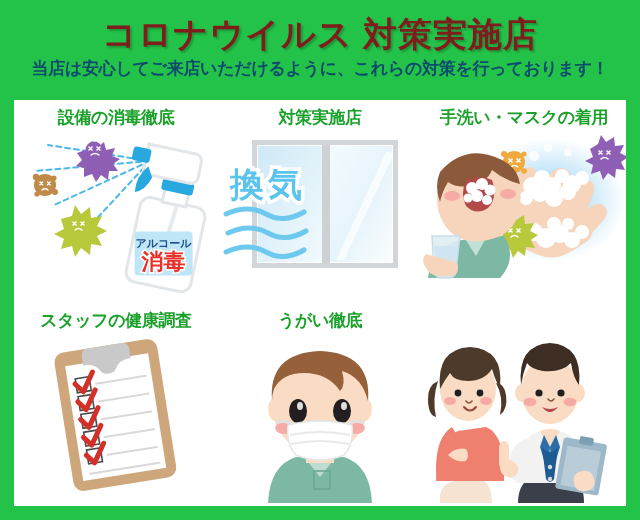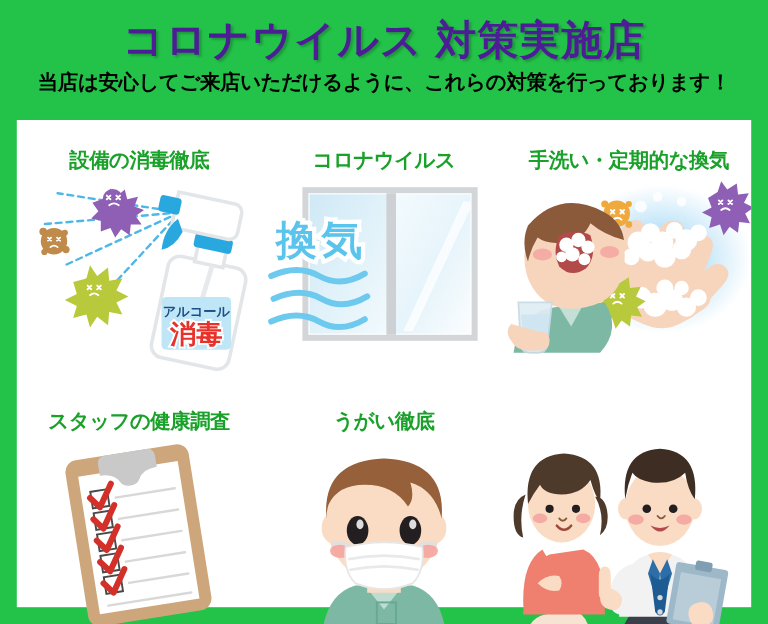--- a/index.html
+++ b/index.html
@@ -13,41 +13,41 @@
     width: 640px; height: 520px;
     background: #23c249;
   }
   
   #header {
     position: absolute; left: 0; top: 0; width: 640px; height: 100px;
     text-align: center;
   }
   #main-title {
     margin-top: 12px;
-    font-size: 34px; font-weight: bold; color: #4c1d95;
+    font-size: 34px; font-weight: bold; color: #7f1d1d;
     letter-spacing: 1px; line-height: 44px;
     text-shadow: 2px 2px 2px rgba(0,0,0,0.22);
     white-space: nowrap;
   }
   #sub-title {
     margin-top: 2px;
-    font-size: 17px; font-weight: bold; color: #000000;
+    font-size: 17px; font-weight: bold; color: #0c4a6e;
     letter-spacing: -0.3px; line-height: 22px;
     white-space: nowrap;
   }
   
   #board {
     position: absolute; left: 14px; top: 100px;
     width: 612px; height: 406px;
     background: #ffffff;
   }
   .row { position: absolute; left: 0; width: 612px; height: 203px; }
   #row-1 { top: 0; }
-  #row-2 { top: 203px; margin-top: 15px; }
-  .panel { position: absolute; top: 16px; height: 203px; }
+  #row-2 { top: 203px; }
+  .panel { position: absolute; top: 0; height: 203px; }
   .panel-a { left: 0;   width: 204px; }
   .panel-b { left: 204px; width: 204px; }
   .panel-c { left: 408px; width: 204px; }
   .panel-title {
     position: absolute; top: 6px; left: 0; width: 100%;
     text-align: center;
     font-size: 17px; font-weight: bold;
     color: #1aa12a;
     letter-spacing: -0.4px;
     white-space: nowrap;
@@ -136,21 +136,21 @@
                 <rect x="126" y="104" width="58" height="44" rx="4" fill="#bfe6f7"></rect>
                 <text x="155" y="120" text-anchor="middle" font-family="'Liberation Sans',sans-serif" font-size="11" font-weight="bold" fill="#1c4f86">アルコール</text>
                 <text x="155" y="142" text-anchor="middle" font-family="'Liberation Sans',sans-serif" font-size="22" font-weight="bold" fill="#e8312a" stroke="#ffffff" stroke-width="3" paint-order="stroke">消毒</text>
               </g>
             </g>
           </svg>
         </div>
       </div>
 
       <div class="panel panel-b">
-        <div class="panel-title">コロナウイルス</div>
+        <div class="panel-title">対策実施店</div>
         <div class="art">
           <svg viewBox="0 0 204 175">
             <defs>
               <linearGradient id="glassL" x1="0" y1="0" x2="1" y2="1">
                 <stop offset="0%" stop-color="#cfe9f6"></stop>
                 <stop offset="100%" stop-color="#f2fafd"></stop>
               </linearGradient>
               <linearGradient id="glassR" x1="0" y1="0" x2="1" y2="1">
                 <stop offset="0%" stop-color="#f4fbfe"></stop>
                 <stop offset="55%" stop-color="#e6f4fb"></stop>
@@ -170,21 +170,21 @@
               <path d="M10 105 q22 -10 40 0 q18 10 38 -2"></path>
               <path d="M8 124 q22 -10 40 0 q18 10 38 -2"></path>
             </g>
 
             <text x="12" y="68" font-family="'Liberation Sans',sans-serif" font-size="34" font-weight="bold" fill="#5bc4ec" stroke="#ffffff" stroke-width="7" paint-order="stroke" letter-spacing="4">換気</text>
           </svg>
         </div>
       </div>
 
       <div class="panel panel-c">
-        <div class="panel-title">手洗い・定期的な換気</div>
+        <div class="panel-title">手洗い・マスクの着用</div>
         <div class="art">
           <svg viewBox="0 0 204 175">
             <defs>
               <radialGradient id="glow" cx="50%" cy="50%" r="50%">
                 <stop offset="45%" stop-color="#bfe4f8" stop-opacity="0.95"></stop>
                 <stop offset="100%" stop-color="#bfe4f8" stop-opacity="0"></stop>
               </radialGradient>
             </defs>
             <ellipse cx="128" cy="72" rx="76" ry="62" fill="url(#glow)"></ellipse>
 

